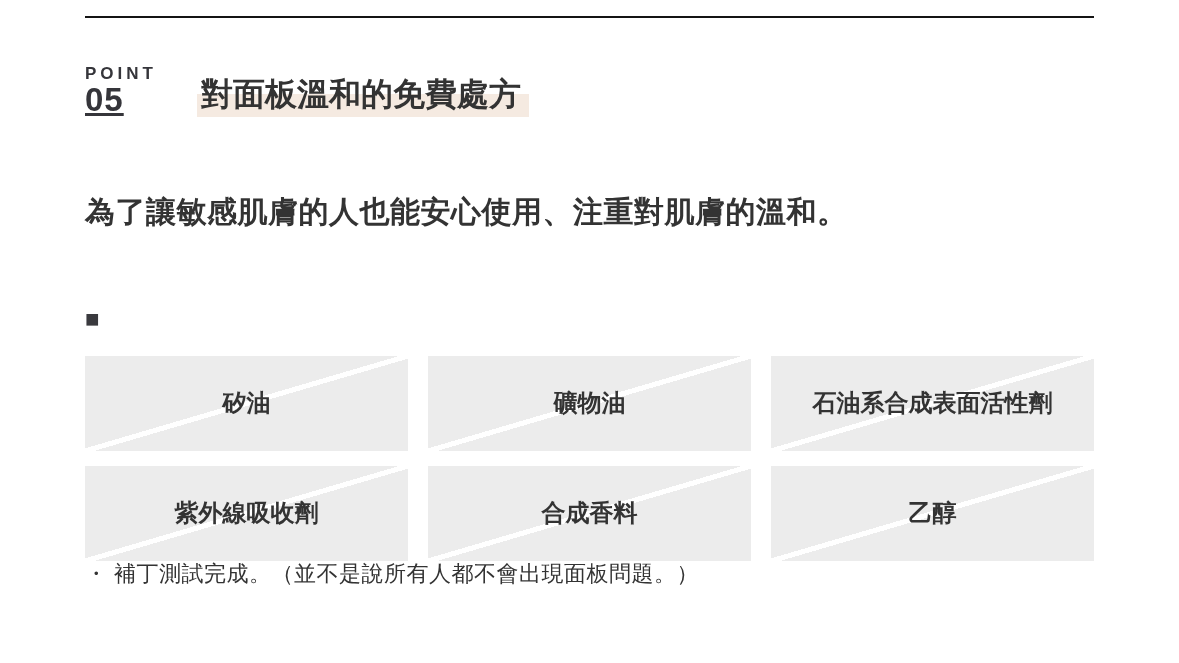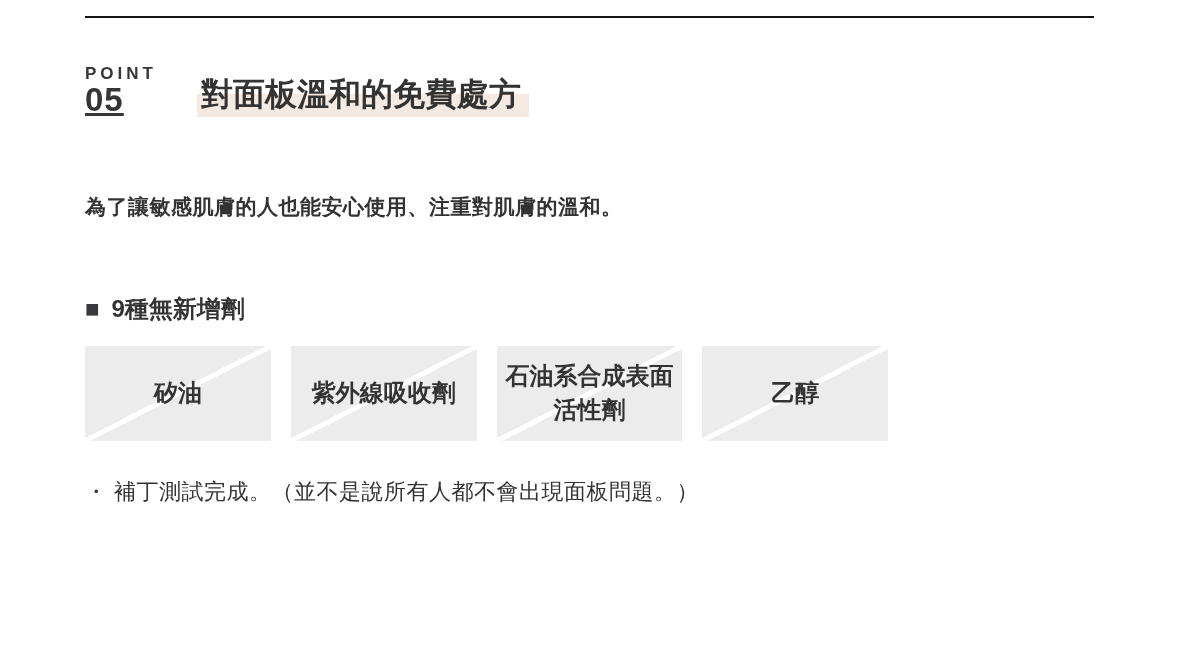--- a/index.html
+++ b/index.html
@@ -54,21 +54,21 @@
     font-weight: bold;
     color: #333333;
     line-height: 1.2;
   }
   .title-highlight {
     background: linear-gradient(transparent 45%, var(--highlight, #f5eae1) 45%);
     padding: 0 8px 5px 4px;
   }
   .lead {
     margin-top: 80px;
-    font-size: 21px;
+    font-size: 30px;
     font-weight: bold;
     color: #333333;
     line-height: 1.15;
     letter-spacing: 0.5px;
   }
   .subhead {
     margin-top: 76px;
     font-size: 24px;
     font-weight: bold;
     color: #333333;
@@ -77,21 +77,21 @@
     line-height: 1.2;
   }
   .square-marker {
     font-size: 24px;
     margin-right: 12px;
     color: #3a3a3e;
   }
   .ingredient-grid {
     margin-top: 22px;
     display: grid;
-    grid-template-columns: repeat(5, 1fr);
+    grid-template-columns: repeat(3, 1fr);
     column-gap: 20px;
     row-gap: 15px;
   }
   .ingredient-box {
     height: 95px;
     background: linear-gradient(
       to bottom right,
       var(--box-bg, #ececec) calc(50% - 2.5px),
       #ffffff calc(50% - 2.5px),
       #ffffff calc(50% + 2.5px),
@@ -103,21 +103,20 @@
     text-align: center;
     padding: 0 4px;
   }
   .ingredient-label {
     font-size: 24px;
     font-weight: bold;
     color: #333333;
     line-height: 1.45;
   }
   .footnote {
-    margin-top: 38px;
     font-size: 22px;
     color: #333333;
     line-height: 1.2;
     letter-spacing: 0.5px;
   }
 </style>
 </head>
 <body>
 
 <div class="page">
@@ -132,32 +131,37 @@
       </div>
       <h2 class="section-title">
         <span class="title-highlight">對面板溫和的免費處方</span>
       </h2>
     </div>
 
     <p class="lead">為了讓敏感肌膚的人也能安心使用、注重對肌膚的溫和。</p>
 
     <div class="subhead">
       <span class="square-marker">■</span>
-      <span>9種無新增劑</span>
     </div>
 
     <div class="ingredient-grid">
         <div class="ingredient-box">
         <span class="ingredient-label">矽油</span>
       </div>
         <div class="ingredient-box">
+        <span class="ingredient-label">礦物油</span>
+      </div>
+        <div class="ingredient-box">
+        <span class="ingredient-label">石油系合成表面活性劑</span>
+      </div>
+        <div class="ingredient-box">
         <span class="ingredient-label">紫外線吸收劑</span>
       </div>
         <div class="ingredient-box">
-        <span class="ingredient-label">石油系合成表面活性劑</span>
+        <span class="ingredient-label">合成香料</span>
       </div>
         <div class="ingredient-box">
         <span class="ingredient-label">乙醇</span>
       </div>
       </div>
 
     <p class="footnote">・ 補丁測試完成。（並不是說所有人都不會出現面板問題。）</p>
 
   </div>
 </div>

